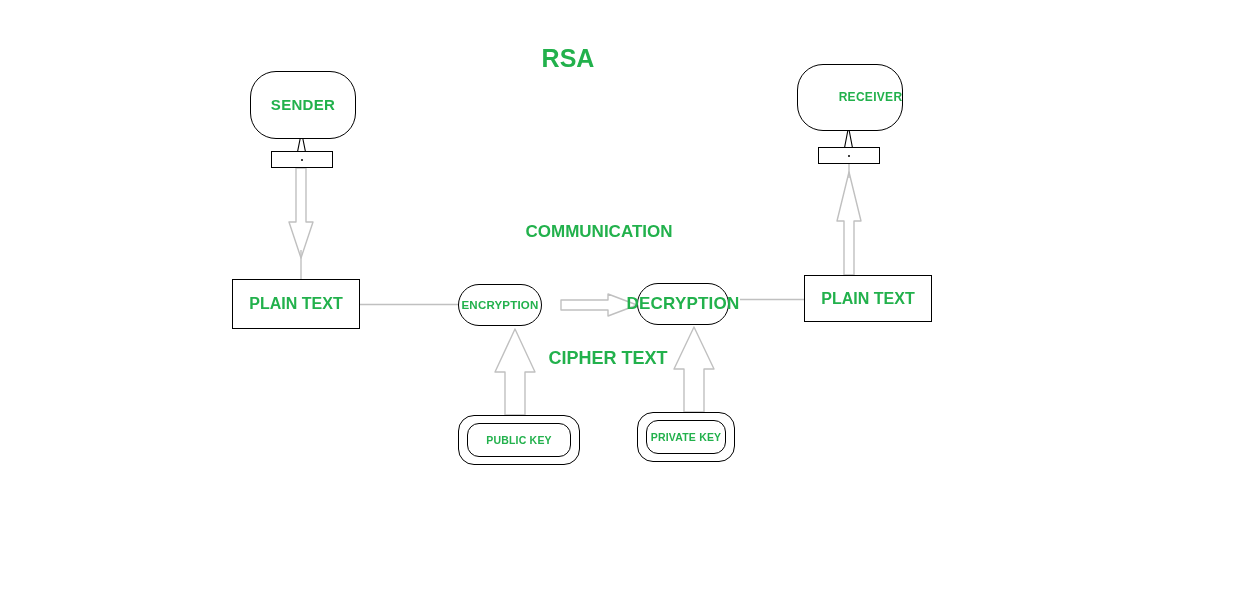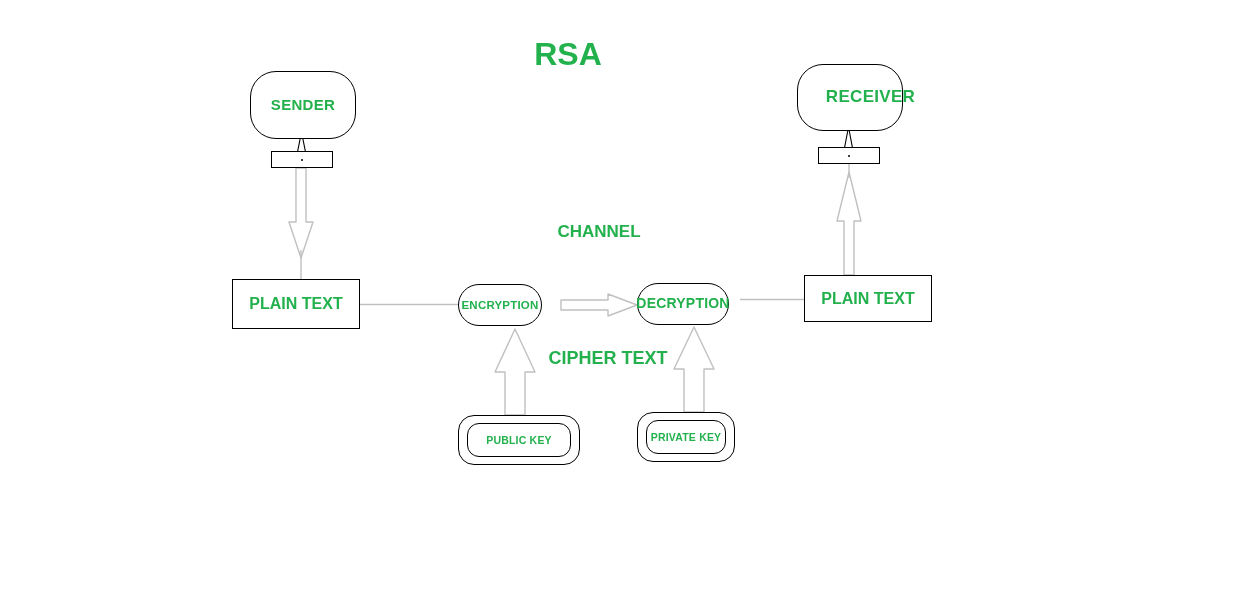--- a/index.html
+++ b/index.html
@@ -47,21 +47,21 @@
     font-weight: bold;
     text-align: center;
   }
   
   #sender-node {
     left: 250px; top: 71px; width: 106px; height: 68px;
     font-size: 15px; letter-spacing: .3px;
   }
   #receiver-node {
     left: 797px; top: 64px; width: 106px; height: 67px;
-    font-size: 17px; letter-spacing: .3px; padding-left: 41px;
+    font-size: 12px; letter-spacing: .3px; padding-left: 41px;
   }
   #sender-device {
     left: 271px; top: 151px; width: 62px; height: 17px;
   }
   #receiver-device {
     left: 818px; top: 147px; width: 62px; height: 17px;
   }
   .device-dot {
     width: 2px; height: 2px; background: #000; border-radius: 50%;
   }
@@ -72,21 +72,21 @@
   #plaintext-right {
     left: 804px; top: 275px; width: 128px; height: 47px;
     font-size: 16px;
   }
   #encryption-node {
     left: 458px; top: 284px; width: 84px; height: 42px;
     font-size: 11.5px; letter-spacing: .2px;
   }
   #decryption-node {
     left: 637px; top: 283px; width: 92px; height: 42px;
-    font-size: 14px; letter-spacing: .2px;
+    font-size: 17px; letter-spacing: .2px;
   }
   
   .keybox {
     position: absolute;
     box-sizing: border-box;
     border: 1.6px solid #000;
     border-radius: 16px;
     background: #fff;
     text-align: right;
   }
@@ -122,21 +122,21 @@
     left: 0; top: 0;
     width: 1235px; height: 594px;
     pointer-events: none;
   }
 </style>
 </head>
 <body>
 
 <div class="canvas">
 
-  <div class="title" style="left:468px; top:36px; width:200px; font-size:32px;">RSA</div>
+  <div class="title" style="left:468px; top:44px; width:200px; font-size:25px;">RSA</div>
 
   <svg class="overlay" viewBox="0 0 1235 594">
 
     <g>
       <path d="M301.5,151 L301.5,139" stroke="#000" stroke-width="1.1" fill="none"></path>
       <path d="M301.5,132 L297.5,152 L305.5,152 Z" fill="#ffffff" stroke="#000" stroke-width="1.1"></path>
     </g>
 
     <g>
       <path d="M848.5,147 L848.5,133" stroke="#000" stroke-width="1.1" fill="none"></path>
@@ -192,18 +192,18 @@
 
   <div class="keybox" id="publickey-node">
     <div class="inner">PUBLIC KEY</div>
   </div>
 
   <div class="keybox" id="privatekey-node">
     <div class="inner">PRIVATE KEY</div>
   </div>
 
   <div class="title" id="communication-label">
-    <div>CHANNEL</div>
+    <div>COMMUNICATION</div>
   </div>
 
   <div class="title" id="cipher-label">CIPHER TEXT</div>
 
 </div>
 
 </body></html>

